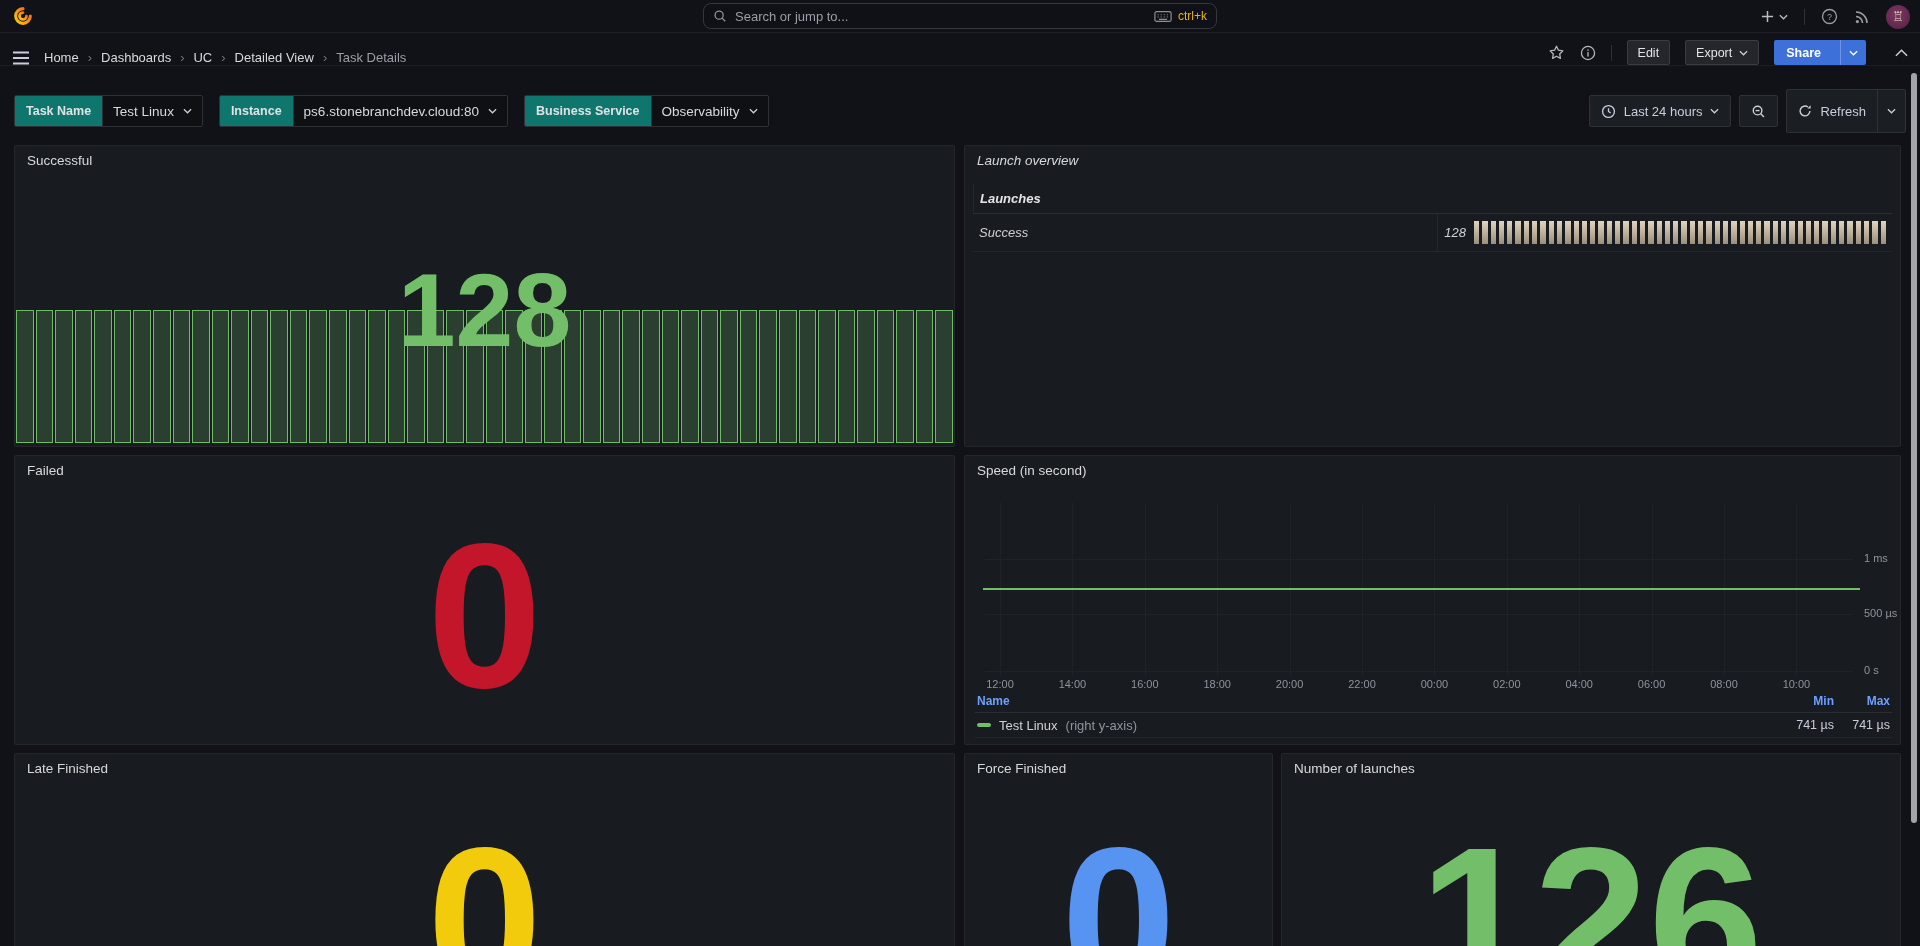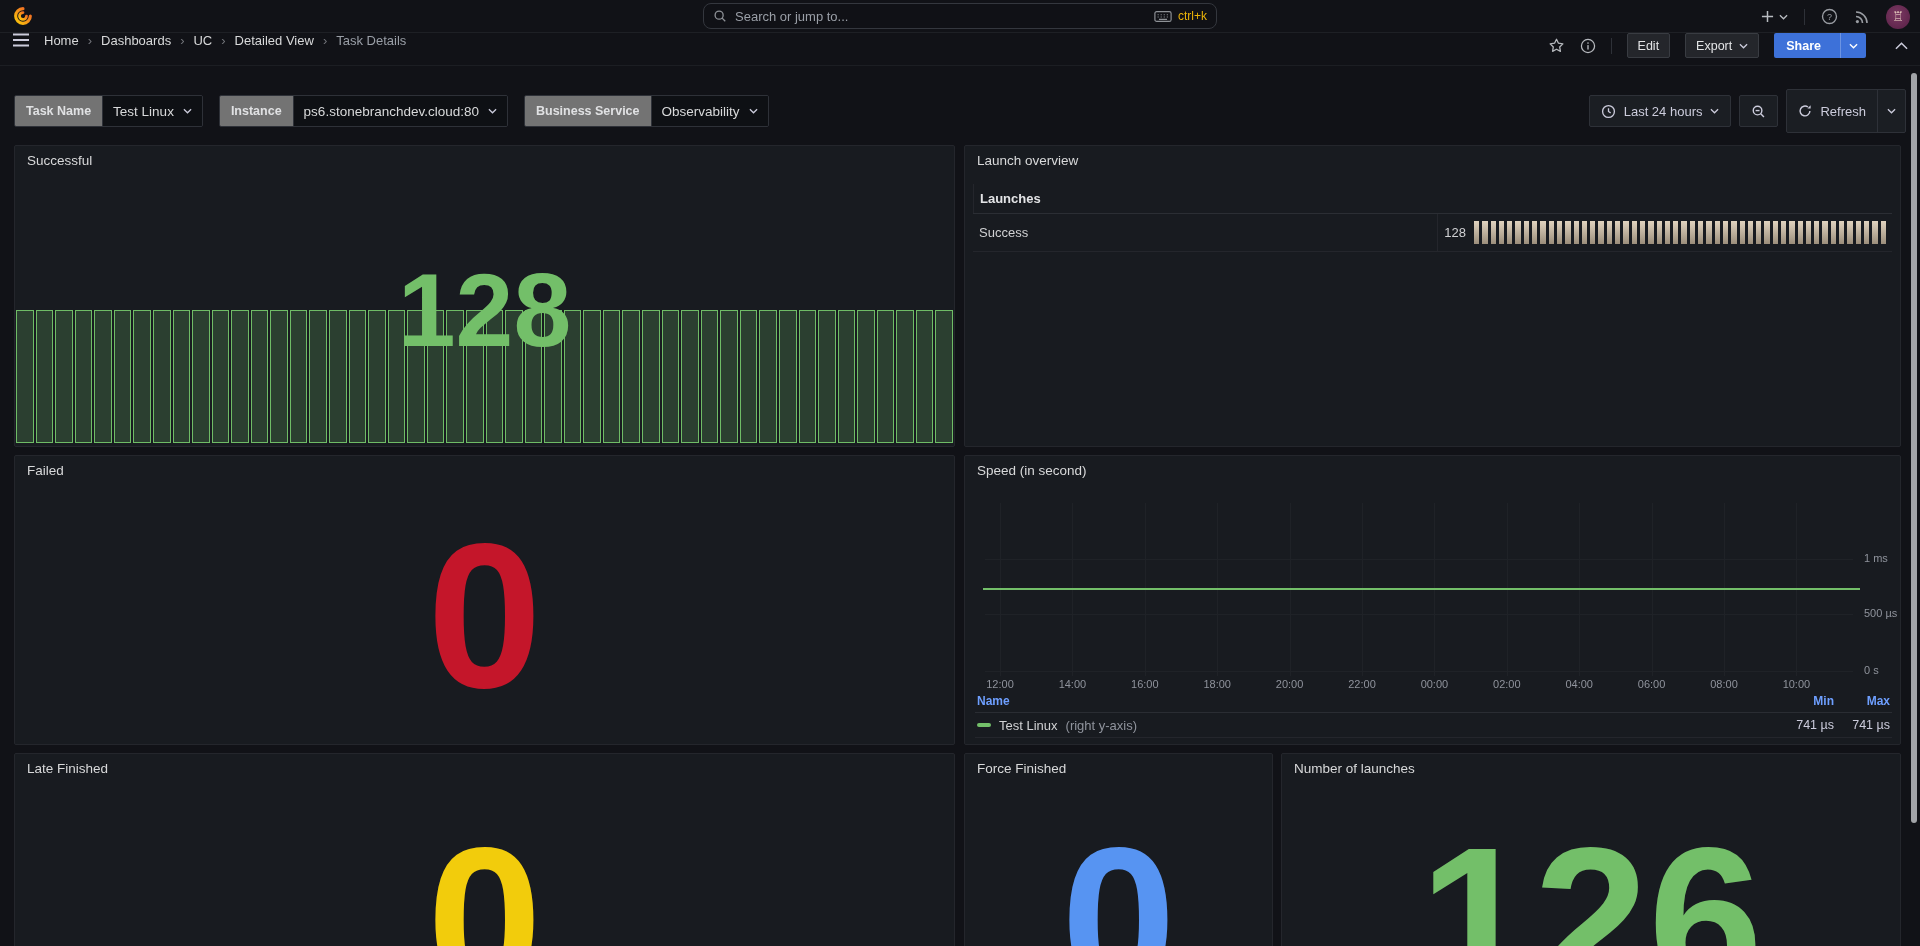--- a/index.html
+++ b/index.html
@@ -15,37 +15,37 @@
              gap:8px;padding:0 9px;box-sizing:border-box;}
   .searchbox .ph{flex:1;font-size:13px;color:#9a9fa7;}
   .shortcut{display:flex;align-items:center;gap:6px;color:#eab308;font-size:12px;}
   .nav-right{position:absolute;right:10px;top:0;height:33px;display:flex;align-items:center;gap:16px;}
   .plusgrp{display:flex;align-items:center;gap:5px;cursor:pointer;}
   .vdiv{width:1px;height:16px;background:#2e3138;}
   .avatar{width:24px;height:24px;border-radius:50%;background:radial-gradient(circle at 45% 40%,#7c3a63,#561e44);
           display:flex;align-items:center;justify-content:center;font-size:13px;color:#f2ddc9;}
   
   .crumbrow{position:absolute;top:33px;left:0;right:0;height:33px;border-bottom:1px solid #1c1e23;
-            display:flex;align-items:flex-start;padding:0 12px;box-sizing:border-box;}
+            display:flex;align-items:flex-end;padding:0 12px;box-sizing:border-box;}
   .burger{margin-right:14px;cursor:pointer;}
   .breadcrumb{display:flex;align-items:center;gap:9px;font-size:13px;}
   .crumb{color:#d8d9da;cursor:pointer;}
   .crumb.current{color:#9a9fa7;cursor:default;}
   .bsep{color:#73757b;font-size:13px;}
   .crumb-right{margin-left:auto;display:flex;align-items:center;gap:15px;}
   .btn{height:25px;display:flex;align-items:center;gap:7px;padding:0 10px;border-radius:2px;
        background:#24262b;border:1px solid #393c42;color:#e3e4e6;font-size:12.5px;cursor:pointer;box-sizing:border-box;}
   .btn-share{background:#3d71d9;border:none;color:#fff;padding:0;overflow:hidden;}
   .btn-share .slabel{padding:0 12px;font-weight:700;}
   .btn-share .schev{display:flex;align-items:center;padding:0 8px;border-left:1px solid rgba(255,255,255,.25);height:100%;}
   .icobtn{cursor:pointer;display:flex;align-items:center;}
   
   .filterrow{position:absolute;top:95px;left:14px;right:14px;height:32px;display:flex;align-items:center;gap:16px;}
   .fctl{display:flex;height:32px;border:1px solid #2e3138;border-radius:2px;overflow:hidden;box-sizing:border-box;cursor:pointer;}
-  .flabel{display:flex;align-items:center;background:#737373;padding:0 11px;font-size:12.5px;font-weight:700;color:#e0e1e3;}
+  .flabel{display:flex;align-items:center;background:#0f766e;padding:0 11px;font-size:12.5px;font-weight:700;color:#e0e1e3;}
   .fvalue{display:flex;align-items:center;gap:9px;background:#0e1014;border-left:1px solid #2e3138;
           padding:0 10px;font-size:13.5px;color:#d8d9da;}
   .filter-right{margin-left:auto;display:flex;align-items:center;gap:8px;}
   .tbtn{display:flex;align-items:center;gap:8px;height:32px;padding:0 11px;border:1px solid #2e3138;
         border-radius:2px;background:#1b1e23;color:#ccccdc;font-size:13px;font-weight:500;cursor:pointer;box-sizing:border-box;}
   .splitbtn{display:flex;align-items:stretch;height:44px;border:1px solid #2e3138;border-radius:2px;
             background:#1b1e23;box-sizing:border-box;cursor:pointer;}
   .splitbtn .rmain{display:flex;align-items:center;gap:8px;padding:0 11px;font-size:13px;font-weight:500;color:#ccccdc;}
   .splitbtn .rchev{display:flex;align-items:center;padding:0 9px;border-left:1px solid #2e3138;}
   
@@ -343,21 +343,21 @@
       <div class="sbar"></div>
       <div class="sbar"></div>
       <div class="sbar"></div>
       <div class="sbar"></div>
       <div class="sbar"></div>
       <div class="sbar"></div>
     </div>
   <div class="bignum" style="color:#73bf69;font-size:104px;padding-top:28px;">128</div>
 </section>
 
-<section class="panel" style="left:964px;top:145px;width:937px;height:302px;">
+<section class="panel" style="left:964px;top:145px;width:937px;height:302px;font-style:italic;">
   <div class="ptitle">Launch overview</div>
   <div class="lo-table">
     <div class="lo-row lo-head">
       <div class="lo-c2">Launches</div>
     </div>
     <div class="lo-row lo-data">
       <div class="lo-c1">Success</div>
       <div class="lo-c2">
         <span>128</span>
         <span class="spark" id="launch-spark">

